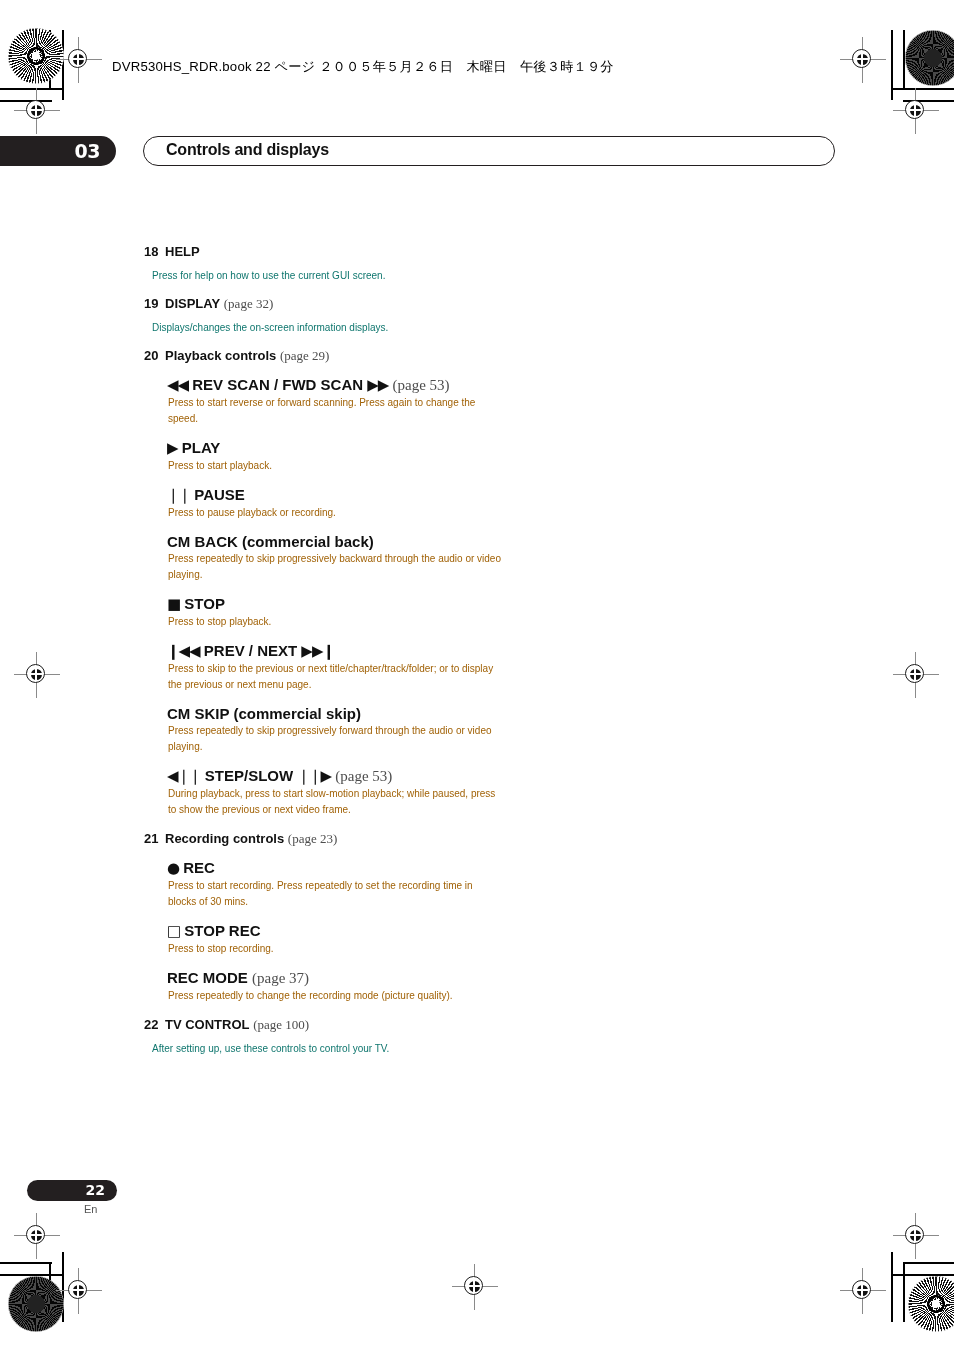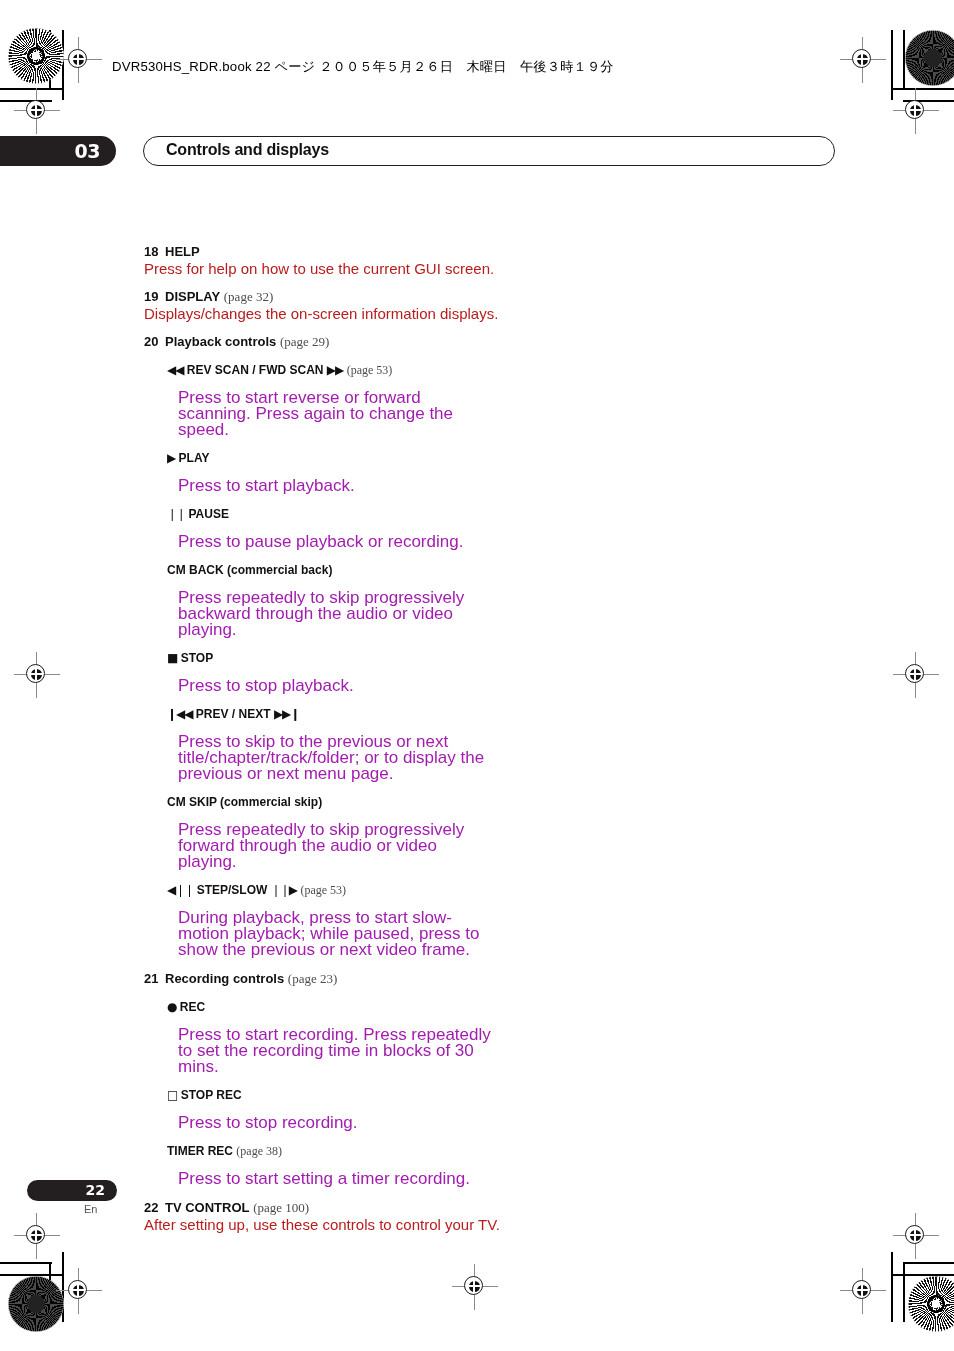--- a/index.html
+++ b/index.html
@@ -156,42 +156,42 @@
   }
   .e-label {
     font-weight: bold;
   }
   .e-page {
     font-weight: normal;
     color: #4d4d4d;
     font-family: Liberation Serif, serif;
   }
   .e-body {
-    font-size: 15px;
+    font-size: 10px;
     line-height: 16px;
-    color: #b91c1c;
-    margin: 0;
+    color: #0f766e;
+    margin: 8px;
   }
   .sub {
     margin-left: 23px;
     margin-top: 12px;
     margin-bottom: 12px;
   }
   .sub .s-head {
-    font-size: 12px;
+    font-size: 15px;
     line-height: 17px;
     font-weight: bold;
     color: #111111;
     margin: 0 0 1px 0;
   }
   .sub .s-body {
-    font-size: 17px;
+    font-size: 10px;
     line-height: 16px;
-    color: #a21caf;
-    margin: 11px;
+    color: #a16207;
+    margin: 1px;
   }
   .glyph {
     font-family: "DejaVu Sans", sans-serif;
     font-weight: normal;
     letter-spacing: -1px;
   }
 
   
   .footer-pill {
     position: absolute;
@@ -398,22 +398,22 @@
         <div class="e-head"><span class="e-num">21</span><span class="e-label">Recording controls</span> <span class="e-page">(page 23)</span></div>
         <div class="sub">
           <div class="s-head"><span class="glyph">●</span> <span>REC</span></div>
           <p class="s-body">Press to start recording. Press repeatedly to set the recording time in blocks of 30 mins.</p>
         </div>
         <div class="sub">
           <div class="s-head"><span class="glyph">□</span> <span>STOP REC</span></div>
           <p class="s-body">Press to stop recording.</p>
         </div>
         <div class="sub">
-          <div class="s-head"><span>TIMER REC</span> <span class="e-page">(page 38)</span></div>
-          <p class="s-body">Press to start setting a timer recording.</p>
+          <div class="s-head"><span>REC MODE</span> <span class="e-page">(page 37)</span></div>
+          <p class="s-body">Press repeatedly to change the recording mode (picture quality).</p>
         </div>
       </div>
       <div class="entry">
         <div class="e-head"><span class="e-num">22</span><span class="e-label">TV CONTROL</span> <span class="e-page">(page 100)</span></div>
         <p class="e-body">After setting up, use these controls to control your TV.</p>
       </div>
     </div>
 
   <div class="footer-pill">
     <span class="footer-num">22</span>

